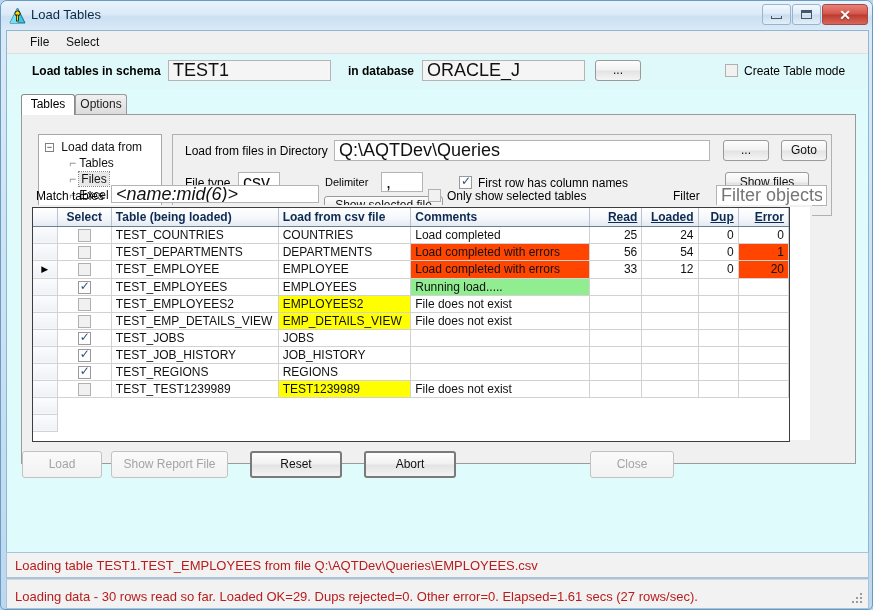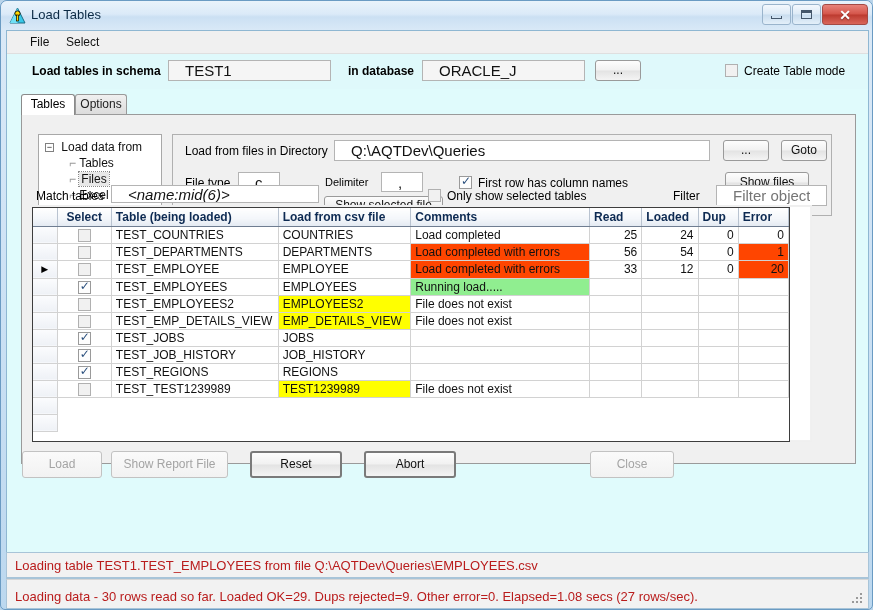--- a/index.html
+++ b/index.html
@@ -67,22 +67,22 @@
   .m-select { left: 55px; }
 
   .form-row {
     position: absolute; left: 0; top: 23px; width: 861px; height: 35px;
     background: #dff9fb;
   }
   .lbl-bold { font-weight: bold; font-size: 12px; color: #000; }
   .txtbox {
     background: #f5f5f5;
     border: 1px solid #b4b4b4;
-    font-size: 15px; color: #111;
-    padding: 2px 16px;
+    font-size: 18px; color: #111;
+    padding: 2px 4px;
     font-family: "Liberation Sans", sans-serif;
   }
   .txtbox.white { background: #ffffff; }
   .btn {
     background: linear-gradient(180deg,#fdfdfd 0%, #f1f1f1 48%, #e3e3e3 52%, #f4f4f4 100%);
     border: 1px solid #9a9a9a;
     border-radius: 3px;
     font-size: 12px; color: #111;
     text-align: center;
     font-family: "Liberation Sans", sans-serif;
@@ -135,21 +135,21 @@
   }
   table.grid { border-collapse: collapse; width: 100%; table-layout: fixed; }
   table.grid th {
     background: linear-gradient(180deg,#ffffff 0%,#f3f6fa 60%,#e4eaf2 100%);
     border-right: 1px solid #b9c3d0;
     border-bottom: 1px solid #6f7d91;
     color: #0d2a52; font-weight: bold; font-size: 12px;
     height: 18px; padding: 0 4px; text-align: left;
     font-family: "Liberation Sans", sans-serif;
   }
-  table.grid th.num { text-align: left; }
+  table.grid th.num { text-align: right; text-decoration: underline; }
   table.grid td {
     border-right: 1px solid #d2d2d2;
     border-bottom: 1px solid #d2d2d2;
     height: 17px; padding: 0 4px; font-size: 12px; color: #111;
     overflow: hidden; white-space: nowrap;
     font-family: "Liberation Sans", sans-serif;
   }
   table.grid td.num { text-align: right; margin-top: 44px; }
   td.rowhdr { background: linear-gradient(180deg,#fbfcfe,#eef1f6); border-right: 1px solid #b9c3d0; text-align: center;}
   th.rowhdr { background: linear-gradient(180deg,#ffffff,#e8edf4); }
@@ -442,21 +442,21 @@
       <div class="btn disabled" style="position:absolute;left:15px;top:4px;width:80px;height:27px;line-height:25px;">Load</div>
       <div class="btn disabled" style="position:absolute;left:104px;top:4px;width:117px;height:27px;line-height:25px;">Show Report File</div>
       <div class="btn default" style="position:absolute;left:357px;top:4px;width:92px;height:27px;line-height:23px;">Abort</div>
       <div class="btn default" style="position:absolute;left:243px;top:4px;width:92px;height:27px;line-height:23px;">Reset</div>
       <div class="btn disabled" style="position:absolute;left:583px;top:4px;width:84px;height:27px;line-height:25px;">Close</div>
     </div>
   </div>
 
   <div class="statusbar" style="top:577px;height:25px;border-bottom:none;">Loading table TEST1.TEST_EMPLOYEES from file Q:\AQTDev\Queries\EMPLOYEES.csv</div>
   <div class="statusbar" style="top:578px;height:30px;padding-top:9px;border-top:1px solid #d6d6d6;background:#f2f2f2;">
-    <span>Loading data - 30 rows read so far. Loaded OK=29. Dups rejected=9. Other error=0. Elapsed=1.08 secs (27 rows/sec).</span>
+    <span>Loading data - 30 rows read so far. Loaded OK=29. Dups rejected=0. Other error=0. Elapsed=1.61 secs (27 rows/sec).</span>
     <span class="grip">
       <i style="left:8px;top:8px;"></i>
         <i style="left:4px;top:8px;"></i>
         <i style="left:8px;top:4px;"></i>
       <i style="left:0px;top:8px;"></i>
         <i style="left:4px;top:4px;"></i>
         <i style="left:8px;top:0px;"></i>
     </span>
   </div>
 

